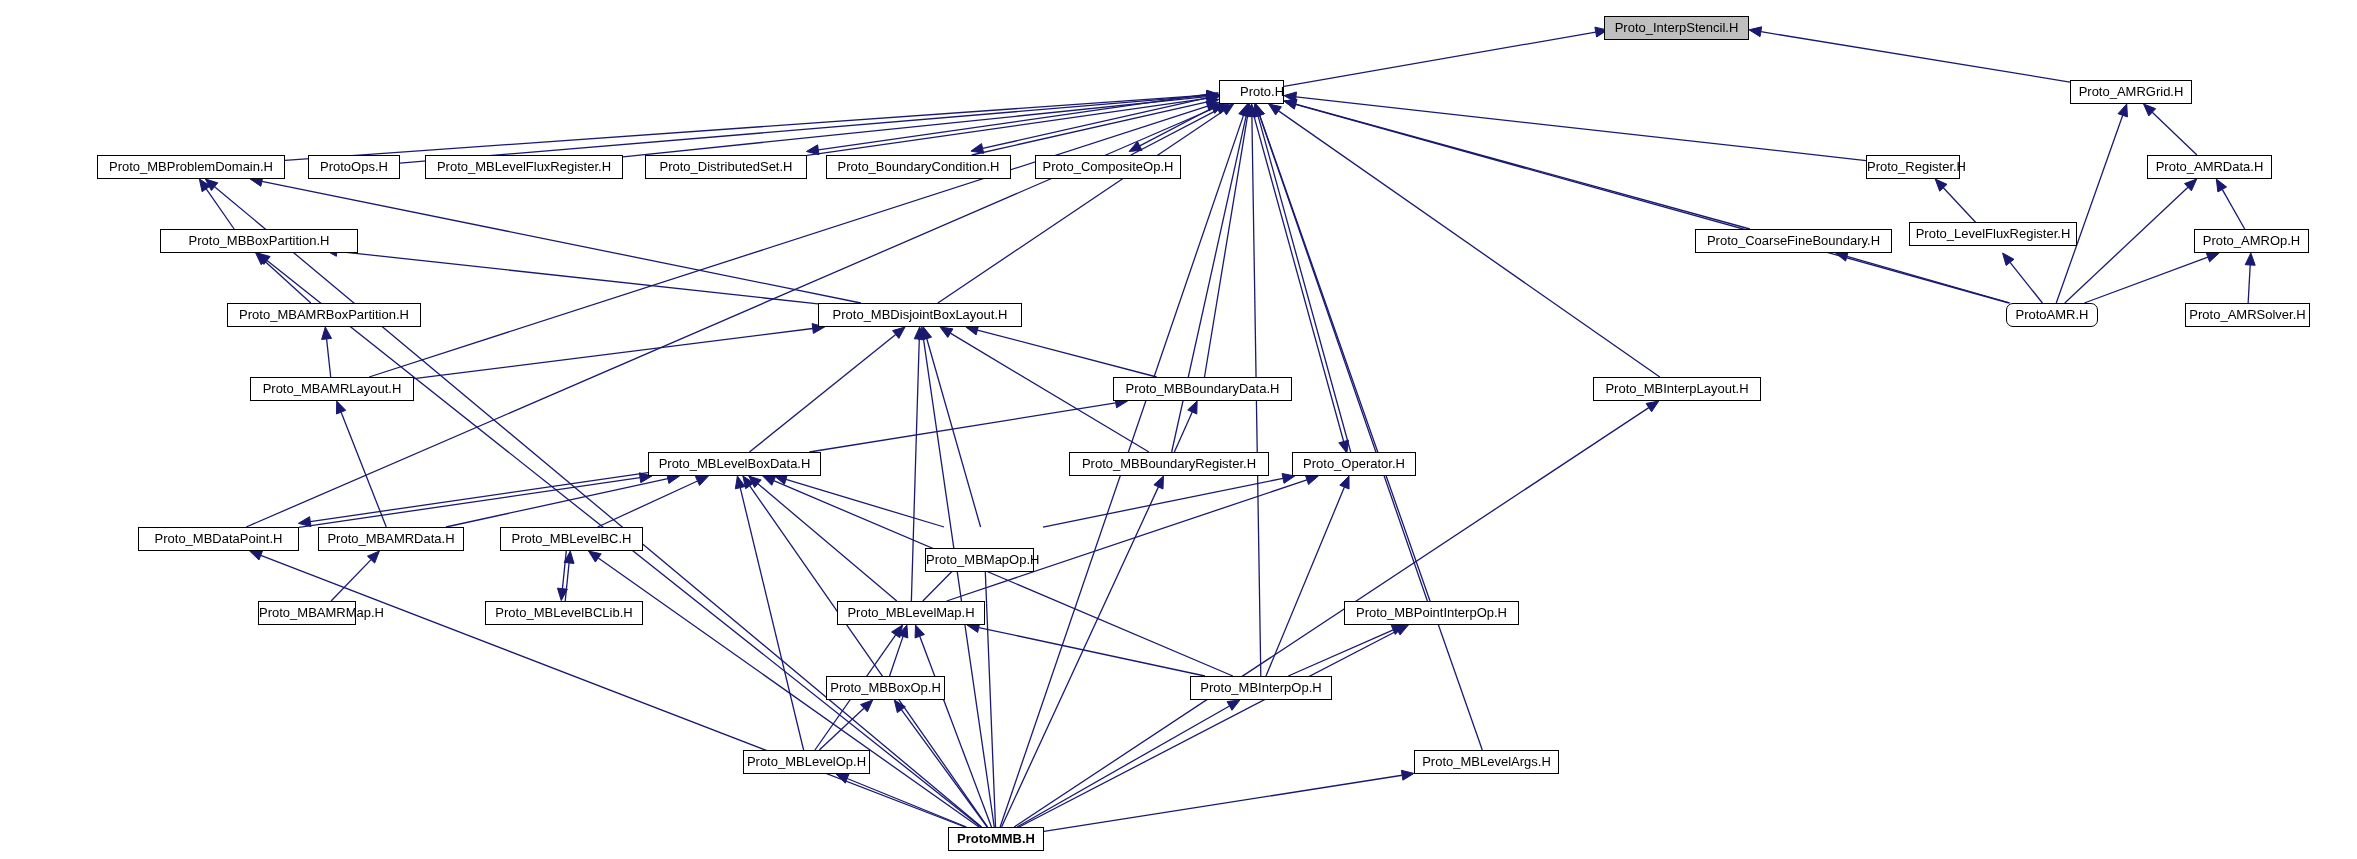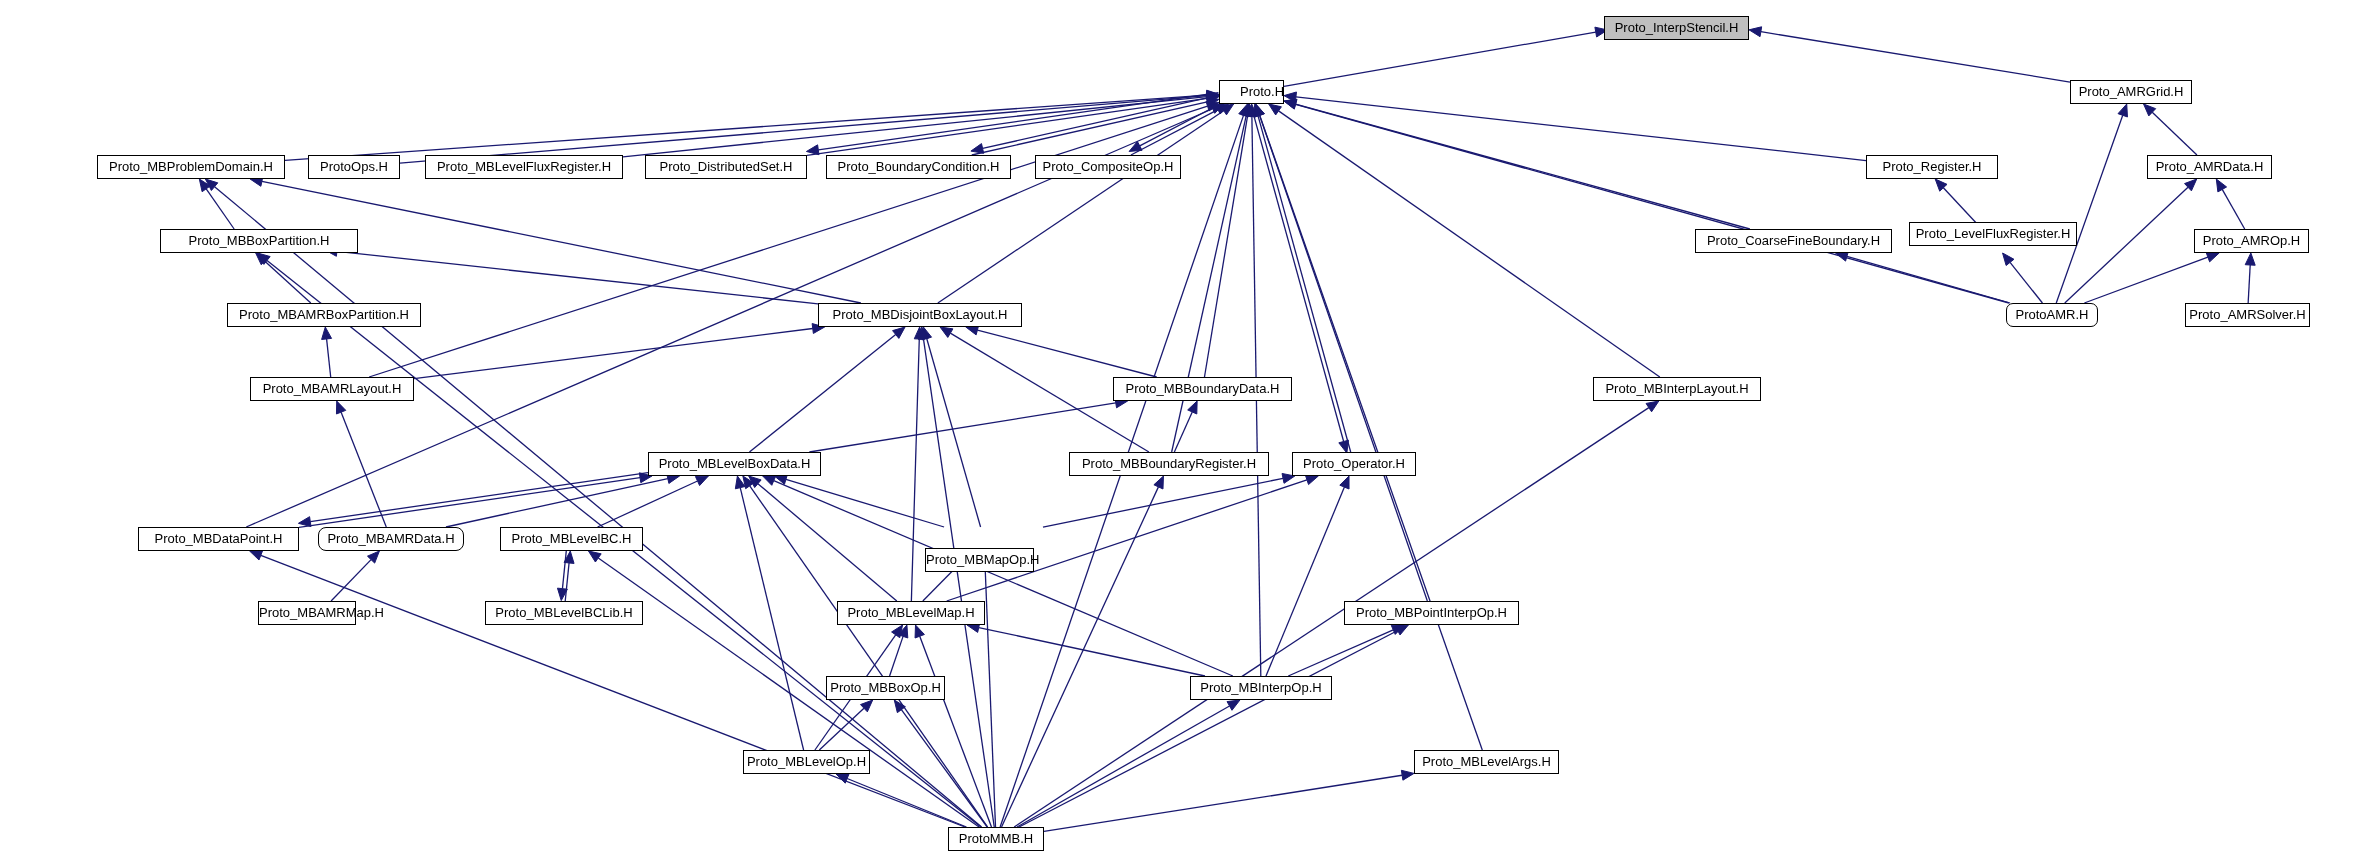--- a/index.html
+++ b/index.html
@@ -199,21 +199,21 @@
   <div class="node root" style="left:1604px;top:6px;width:145px;margin-top:10px;">Proto_InterpStencil.H</div>
   <div class="node" style="left:1219px;top:80px;width:65px;padding-left:20px;">Proto.H</div>
   <div class="node" style="left:2070px;top:80px;width:122px;">Proto_AMRGrid.H</div>
 
   <div class="node" style="left:97px;top:155px;width:188px;">Proto_MBProblemDomain.H</div>
   <div class="node" style="left:308px;top:155px;width:92px;">ProtoOps.H</div>
   <div class="node" style="left:425px;top:155px;width:198px;">Proto_MBLevelFluxRegister.H</div>
   <div class="node" style="left:645px;top:155px;width:162px;">Proto_DistributedSet.H</div>
   <div class="node" style="left:826px;top:155px;width:185px;">Proto_BoundaryCondition.H</div>
   <div class="node" style="left:1035px;top:155px;width:146px;">Proto_CompositeOp.H</div>
-  <div class="node" style="left:1866px;top:155px;width:132px;">Proto_Register.H</div>
+  <div class="node" style="left:1866px;top:155px;width:94px;">Proto_Register.H</div>
   <div class="node" style="left:2147px;top:155px;width:125px;">Proto_AMRData.H</div>
 
   <div class="node" style="left:160px;top:229px;width:198px;">Proto_MBBoxPartition.H</div>
   <div class="node" style="left:1695px;top:229px;width:197px;">Proto_CoarseFineBoundary.H</div>
   <div class="node" style="left:1909px;top:222px;width:168px;">Proto_LevelFluxRegister.H</div>
   <div class="node" style="left:2194px;top:229px;width:115px;">Proto_AMROp.H</div>
 
   <div class="node" style="left:227px;top:303px;width:194px;">Proto_MBAMRBoxPartition.H</div>
   <div class="node" style="left:818px;top:303px;width:204px;">Proto_MBDisjointBoxLayout.H</div>
   <div class="node" style="left:2006px;top:303px;width:92px;border-radius:7px;">ProtoAMR.H</div>
@@ -221,29 +221,29 @@
 
   <div class="node" style="left:250px;top:377px;width:164px;">Proto_MBAMRLayout.H</div>
   <div class="node" style="left:1113px;top:377px;width:179px;">Proto_MBBoundaryData.H</div>
   <div class="node" style="left:1593px;top:377px;width:168px;">Proto_MBInterpLayout.H</div>
 
   <div class="node" style="left:648px;top:452px;width:173px;">Proto_MBLevelBoxData.H</div>
   <div class="node" style="left:1069px;top:452px;width:200px;">Proto_MBBoundaryRegister.H</div>
   <div class="node" style="left:1292px;top:452px;width:124px;">Proto_Operator.H</div>
 
   <div class="node" style="left:138px;top:527px;width:161px;">Proto_MBDataPoint.H</div>
-  <div class="node" style="left:318px;top:527px;width:146px;border-radius:8px;">Proto_MBAMRData.H</div>
+  <div class="node" style="left:318px;top:527px;width:146px;">Proto_MBAMRData.H</div>
   <div class="node" style="left:500px;top:527px;width:143px;">Proto_MBLevelBC.H</div>
   <div class="node" style="left:925px;top:548px;width:109px;">Proto_MBMapOp.H</div>
 
   <div class="node" style="left:258px;top:601px;width:98px;">Proto_MBAMRMap.H</div>
   <div class="node" style="left:485px;top:601px;width:158px;">Proto_MBLevelBCLib.H</div>
   <div class="node" style="left:837px;top:601px;width:148px;">Proto_MBLevelMap.H</div>
   <div class="node" style="left:1344px;top:601px;width:175px;">Proto_MBPointInterpOp.H</div>
 
   <div class="node" style="left:826px;top:676px;width:119px;">Proto_MBBoxOp.H</div>
   <div class="node" style="left:1190px;top:676px;width:142px;">Proto_MBInterpOp.H</div>
 
   <div class="node" style="left:743px;top:750px;width:127px;">Proto_MBLevelOp.H</div>
   <div class="node" style="left:1414px;top:750px;width:145px;">Proto_MBLevelArgs.H</div>
 
-  <div class="node" style="left:948px;top:827px;width:96px;">ProtoMMB.H</div>
+  <div class="node" style="left:948px;top:827px;width:96px;font-weight:bold;">ProtoMMB.H</div>
 </div>
 
 </body></html>

